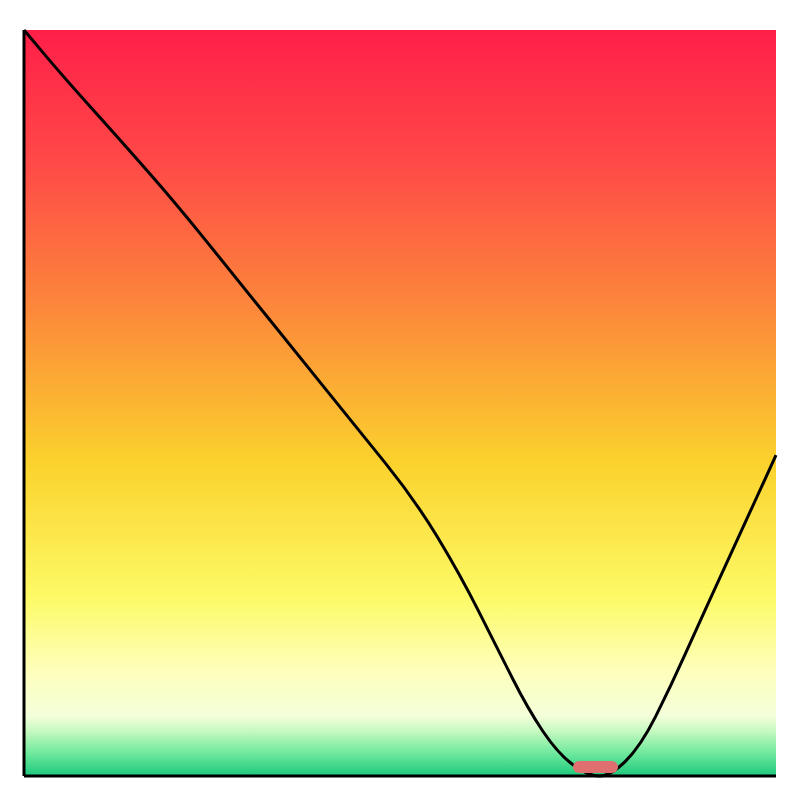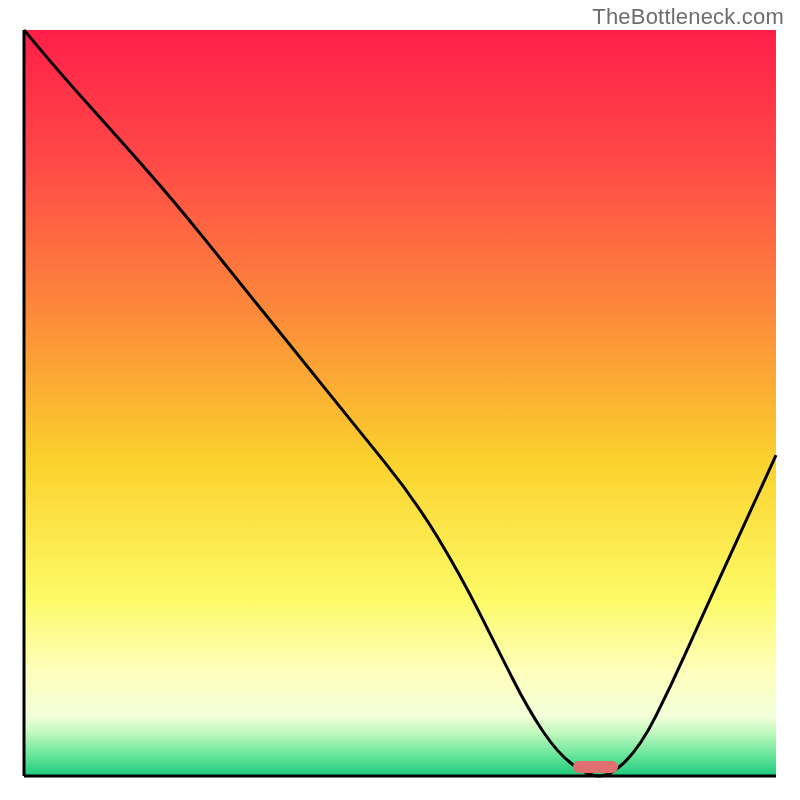--- a/index.html
+++ b/index.html
@@ -28,21 +28,20 @@
   svg.chart {
     display: block;
     width: 800px;
     height: 800px;
   }
 </style>
 </head>
 <body>
 
 <div class="chart-container">
-  <div class="watermark">TheBottleneck.com</div>
 
   <svg class="chart" viewBox="0 0 800 800" preserveAspectRatio="none">
     <defs>
       <linearGradient id="bg-grad" x1="0" y1="0" x2="0" y2="1">
 
       <stop offset="0%" stop-color="#ff1f49"></stop>
           <stop offset="18%" stop-color="#ff4a47"></stop>
           <stop offset="38%" stop-color="#fc8a3a"></stop>
           <stop offset="58%" stop-color="#fbd22d"></stop>
           <stop offset="76%" stop-color="#fdfa66"></stop>

